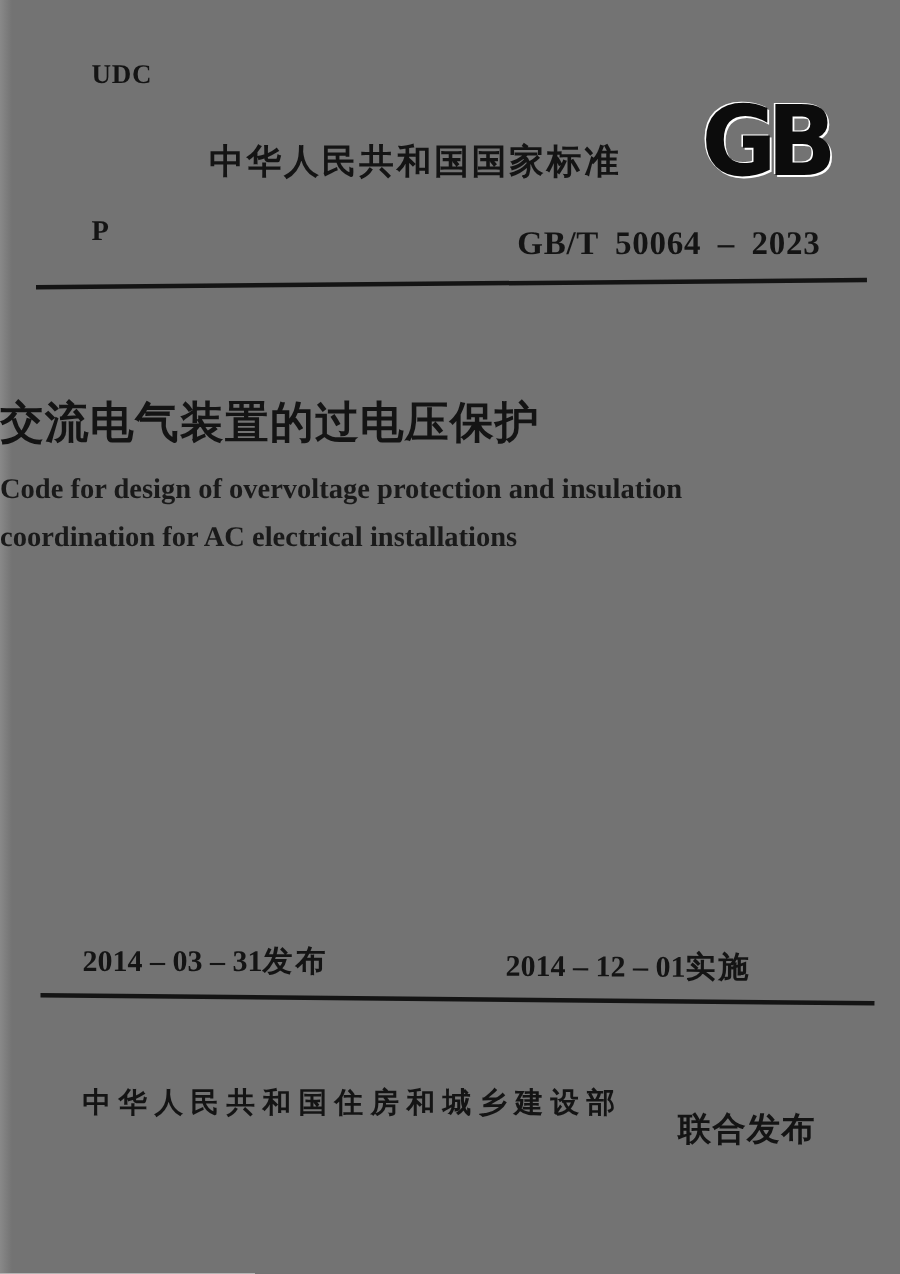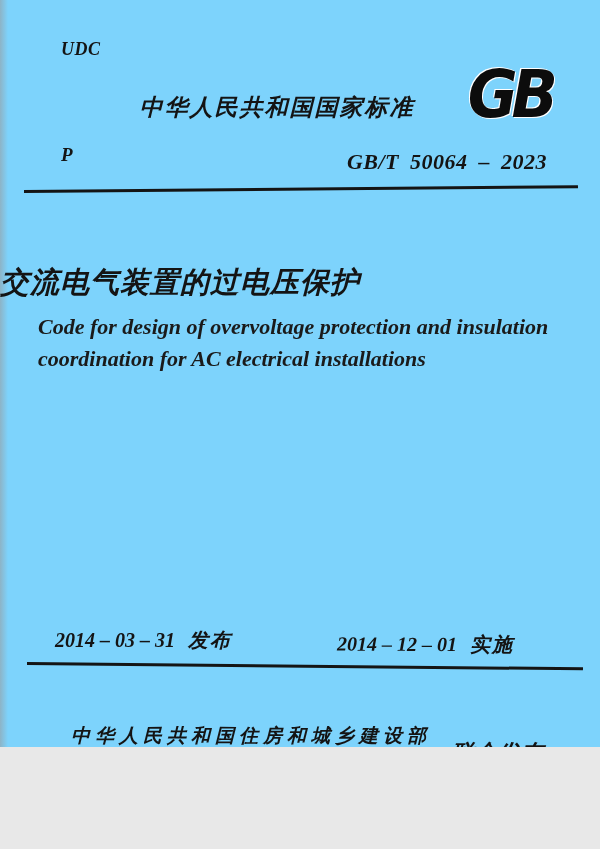--- a/index.html
+++ b/index.html
@@ -3,27 +3,26 @@
 <meta charset="utf-8">
 <style>
   html, body {
     margin: 0;
     padding: 0;
     background: #e8e8e8;
   }
   .page {
     position: relative;
     width: 600px;
-    height: 747px;
+    height: 849px;
     margin: 0 auto;
-    background: #7dd3fc;
+    background: #737373;
     overflow: hidden;
     color: #141414;
     font-family: "Liberation Sans", "DejaVu Sans", sans-serif;
-    font-style: italic;
   }
   
   .edge-shadow {
     position: absolute;
     left: 0; top: 0; bottom: 0;
     width: 8px;
     background: linear-gradient(to right, #9a9a9a, rgba(250,250,250,0));
     opacity: 0.55;
   }
   .udc {
@@ -102,56 +101,54 @@
     font-size: 29px;
     font-weight: bold;
     line-height: 39px;
     letter-spacing: 1px;
     white-space: nowrap;
   }
   .title-en {
     margin-top: 9px;
     font-family: "Liberation Serif", "DejaVu Serif", serif;
     font-weight: bold;
-    font-size: 22px;
+    font-size: 19px;
     line-height: 32px;
     color: #1a1a1a;
-    padding-left: 38px;
   }
   .date-row {
     position: absolute;
     top: 626px;
     left: 0; width: 600px;
     height: 28px;
   }
   .date-group {
     position: absolute;
     white-space: nowrap;
     font-family: "Liberation Serif", "DejaVu Serif", serif;
     font-weight: bold;
     font-size: 20px;
   }
   .date-group .cn-label {
     font-family: "Liberation Sans", "DejaVu Sans", sans-serif;
     font-weight: bold;
     font-size: 20px;
-    margin-left: 13px;
     letter-spacing: 2px;
   }
   .date-issue { left: 55px; top: 1px; }
   .date-impl { left: 337px; top: 5px; transform: rotate(0.3deg); }
   .publishers {
     position: absolute;
     left: 55px; top: 722px;
     font-weight: bold;
     font-size: 19px;
     line-height: 28px;
     white-space: nowrap;
   }
-  .publisher-line1 { letter-spacing: 5px; margin-left: 16px; }
+  .publisher-line1 { letter-spacing: 5px; }
   .publisher-line2 { letter-spacing: 0.5px; }
   .joint-label {
     position: absolute;
     left: 452px; top: 738px;
     font-weight: bold;
     font-size: 22px;
     letter-spacing: 1px;
     white-space: nowrap;
   }
 </style>

